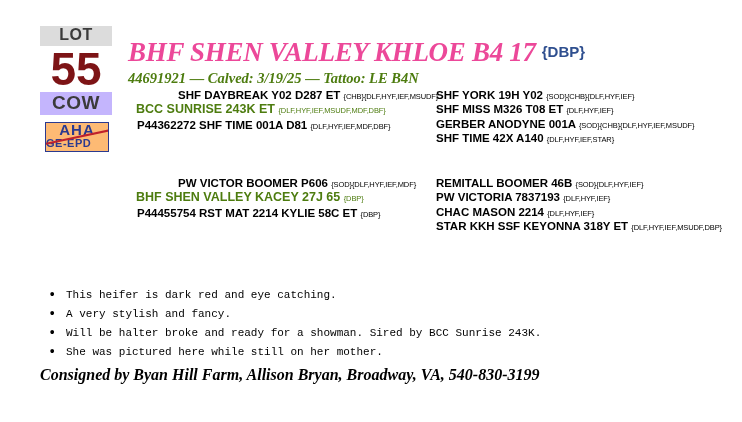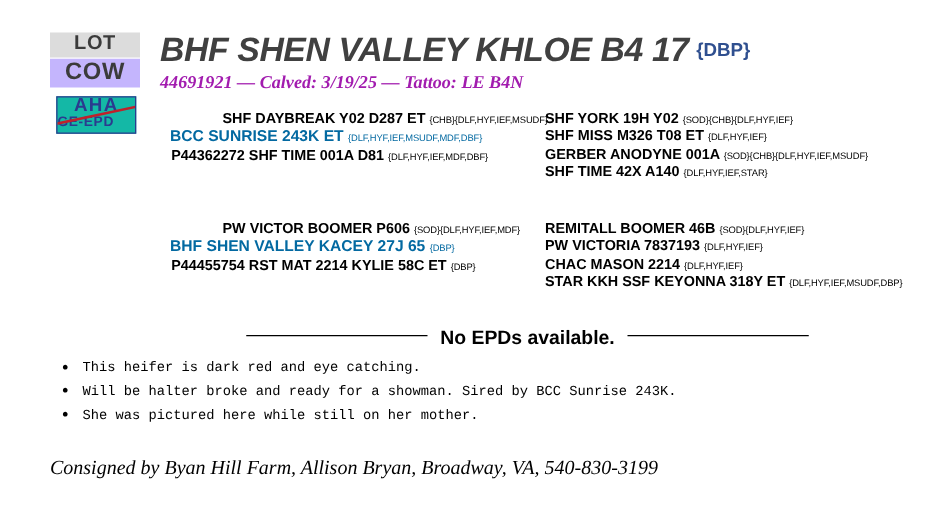--- a/index.html
+++ b/index.html
@@ -57,21 +57,21 @@
     padding: 1px 0 2px 0;
     line-height: 1.05;
     margin-top: 1px;
   }
   .aha-logo {
     margin-top: 7px;
     width: 62px;
     height: 28px;
     margin-left: 5px;
     border: 1px solid #2b3a8f;
-    background: #14b8a6;
+    background: #fdba74;
     position: relative;
     overflow: hidden;
   }
   .aha-logo .aha-top {
     font-family: "Liberation Sans", sans-serif;
     font-weight: bold;
     font-size: 15px;
     color: #2b3a8f;
     line-height: 14px;
     text-align: center;
@@ -97,43 +97,44 @@
   }
 
   
   .header {
     position: absolute;
     left: 128px;
     top: 26px;
     right: 16px;
   }
   .animal-name {
-    font-family: Liberation Sans, sans-serif;
+    font-family: Liberation Serif, serif;
     font-weight: bold;
     font-style: italic;
     font-size: 27px;
-    color: #404040;
+    color: #ec4899;
     letter-spacing: -0.3px;
     display: inline-block;
     line-height: 1.05;
+    margin-top: 12px;
   }
   .name-suffix {
     font-family: "Liberation Sans", sans-serif;
     font-weight: bold;
     font-size: 15px;
     color: #2f4f8f;
     margin-left: 6px;
     vertical-align: 4px;
   }
   .reg-line {
     font-family: "Liberation Serif", serif;
     font-weight: bold;
     font-style: italic;
     font-size: 14.5px;
-    color: #a21caf;
+    color: #4d7c0f;
     margin-top: 4px;
   }
 
   
   .pedigree {
     position: absolute;
     left: 118px;
     top: 88px;
     right: 12px;
     height: 168px;
@@ -147,21 +148,21 @@
 
   .ped-row {
     font-family: Liberation Sans, sans-serif;
     font-size: 11.5px;
     font-weight: bold;
     color: #000;
     white-space: nowrap;
     line-height: 1.25;
   }
   .ped-row.red {
-    color: #0369a1;
+    color: #4d7c0f;
     font-size: 12.5px;
   }
   .ped-row .traits {
     font-size: 7.5px;
     font-weight: normal;
     letter-spacing: -0.1px;
   }
   .ped-row.indent1 { margin-left: 60px; }
   .ped-row.indent2 { margin-left: 18px; }
   .ped-row.indent3 { margin-left: 19px; }
@@ -211,32 +212,33 @@
     position: absolute;
     left: 8px;
     top: 0;
     font-size: 14px;
   }
   .consignor {
     position: absolute;
     left: 40px;
     top: 366px;
     font-family: "Liberation Serif", serif;
-    font-weight: normal;
+    font-weight: bold;
     font-style: italic;
     font-size: 16px;
   }
 </style>
 </head>
 <body>
 
 <div class="page">
 
   <div class="lot-badge">
     <div class="lot-word">LOT</div>
+    <div class="lot-number">55</div>
     <div class="cow-word">COW</div>
     <div class="aha-logo">
       <div class="aha-top">AHA</div>
       <div class="aha-bottom">GE-EPD</div>
       <div class="slash"></div>
     </div>
   </div>
 
   <div class="header">
     <span class="animal-name">BHF SHEN VALLEY KHLOE B4 17</span><span class="name-suffix">{DBP}</span>
@@ -267,25 +269,23 @@
       </div>
       <div class="gp-dam-block">
         <div class="ped-row"><span>REMITALL BOOMER 46B </span><span class="traits">{SOD}{DLF,HYF,IEF}</span></div>
         <div class="ped-row"><span>PW VICTORIA 7837193 </span><span class="traits">{DLF,HYF,IEF}</span></div>
         <div class="ped-row"><span>CHAC MASON 2214 </span><span class="traits">{DLF,HYF,IEF}</span></div>
         <div class="ped-row"><span>STAR KKH SSF KEYONNA 318Y ET </span><span class="traits">{DLF,HYF,IEF,MSUDF,DBP}</span></div>
       </div>
     </div>
   </div>
 
-  <div class="epd-line">
-    <span class="rule"></span><span class="epd-text">No EPDs available.</span><span class="rule"></span>
-  </div>
 
   <div class="bullets">
     <div class="bullet">This heifer is dark red and eye catching.</div>
+    <div class="bullet">A very stylish and fancy.</div>
     <div class="bullet">Will be halter broke and ready for a showman. Sired by BCC Sunrise 243K.</div>
     <div class="bullet">She was pictured here while still on her mother.</div>
   </div>
 
   <div class="consignor">Consigned by Byan Hill Farm, Allison Bryan, Broadway, VA, 540-830-3199</div>
 
 </div>
 
 </body></html>

